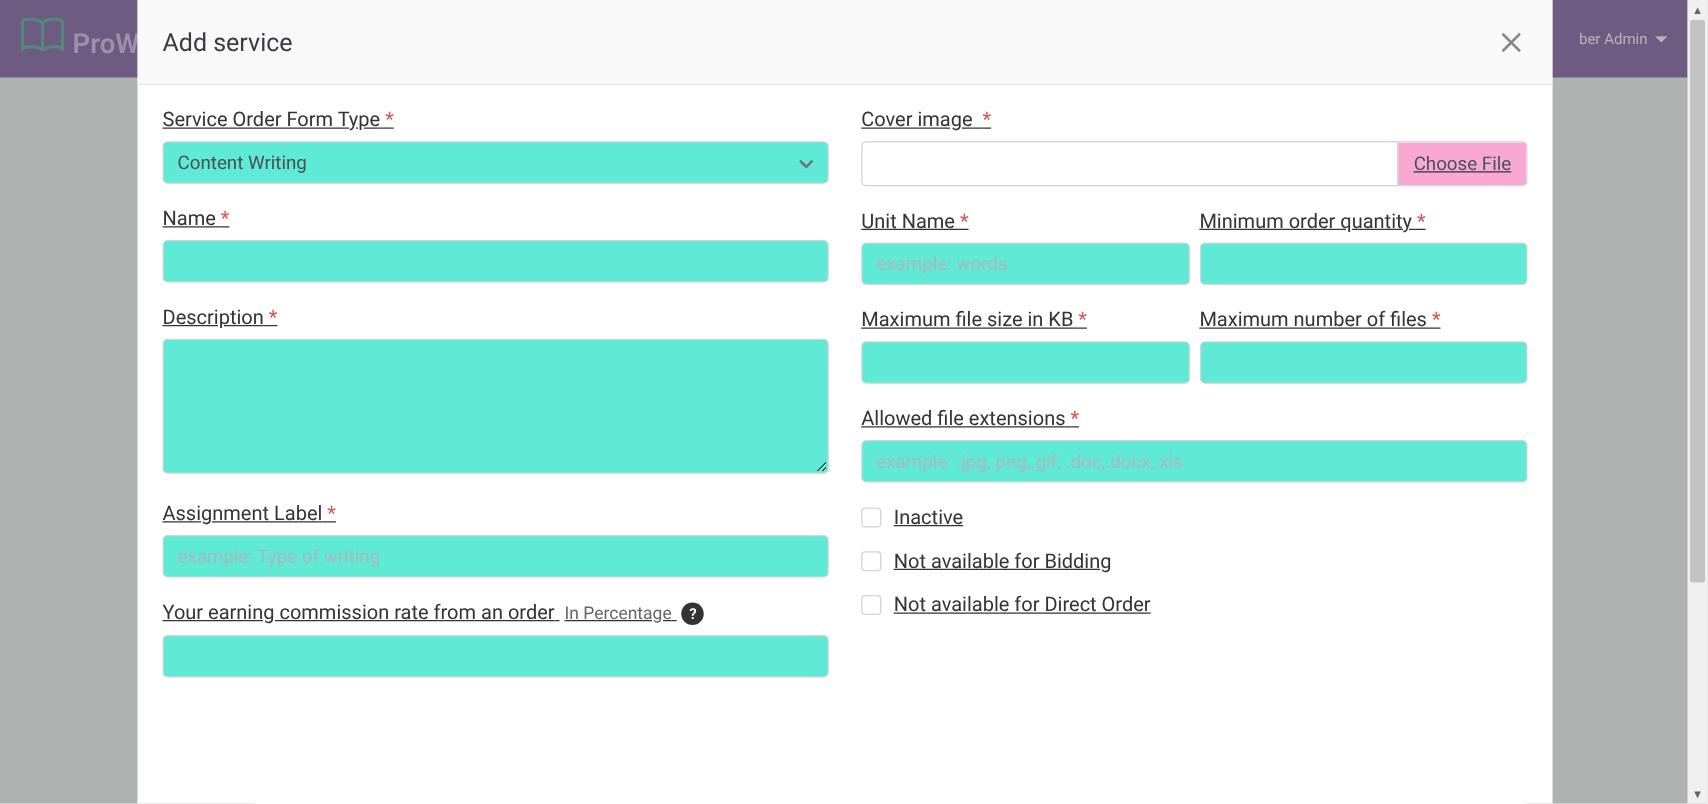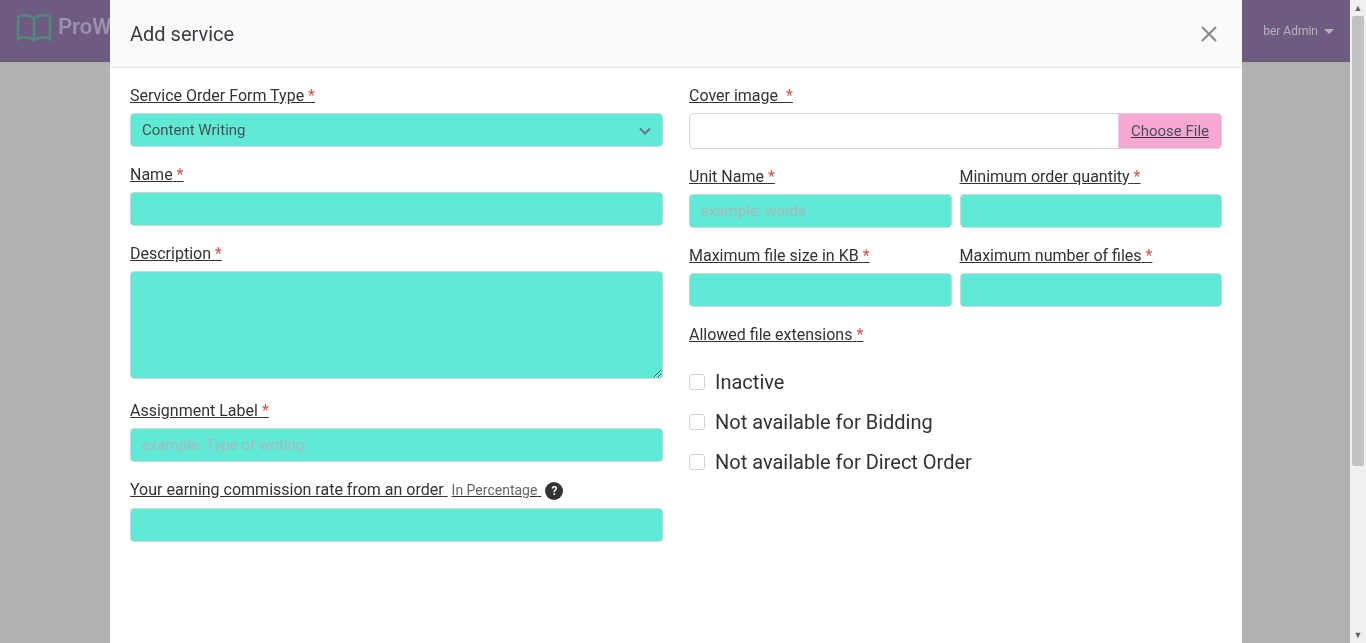--- a/index.html
+++ b/index.html
@@ -32,21 +32,21 @@
       width: 1350px;
       height: 62px;
       background: #502582;
       display: flex;
       align-items: center;
       padding: 0 16px;
       z-index: 0;
     }
     .logo-wrap {
       display: flex;
-      align-items: flex-start;
+      align-items: flex-end;
       gap: 6px;
     }
     .logo-icon svg {
       width: 36px;
       height: 30px;
     }
     .logo-text {
       color: #c7a9e8;
       font-size: 22px;
       font-weight: 600;
@@ -213,22 +213,23 @@
     .checkbox {
       width: 16px;
       height: 16px;
       border: 1px solid #ced4da;
       border-radius: 3px;
       background: #fff;
       cursor: pointer;
       flex-shrink: 0;
     }
     .checkbox-label {
-      font-size: 20px;
+      font-size: 16px;
       color: #333;
+      text-decoration: underline;
     }
     .scrollbar-v {
       position: absolute;
       right: 0;
       top: 0;
       width: 16px;
       height: 643px;
       background: #f0f0f0;
       z-index: 3;
     }
@@ -390,20 +391,21 @@
             </label>
             <input class="input" type="text" style="">
           </div>
         </div>
 
         <div class="form-group">
           <label class="label">
             <span>Allowed file extensions</span>
             <span class="required">*</span>
           </label>
+          <input class="input" type="text" placeholder="example: .jpg,.png,.gif, .doc,.docx,.xls" style="">
         </div>
 
         <div class="checkbox-row">
           <div class="checkbox"></div>
           <span class="checkbox-label">Inactive</span>
         </div>
 
         <div class="checkbox-row">
           <div class="checkbox"></div>
           <span class="checkbox-label">Not available for Bidding</span>

